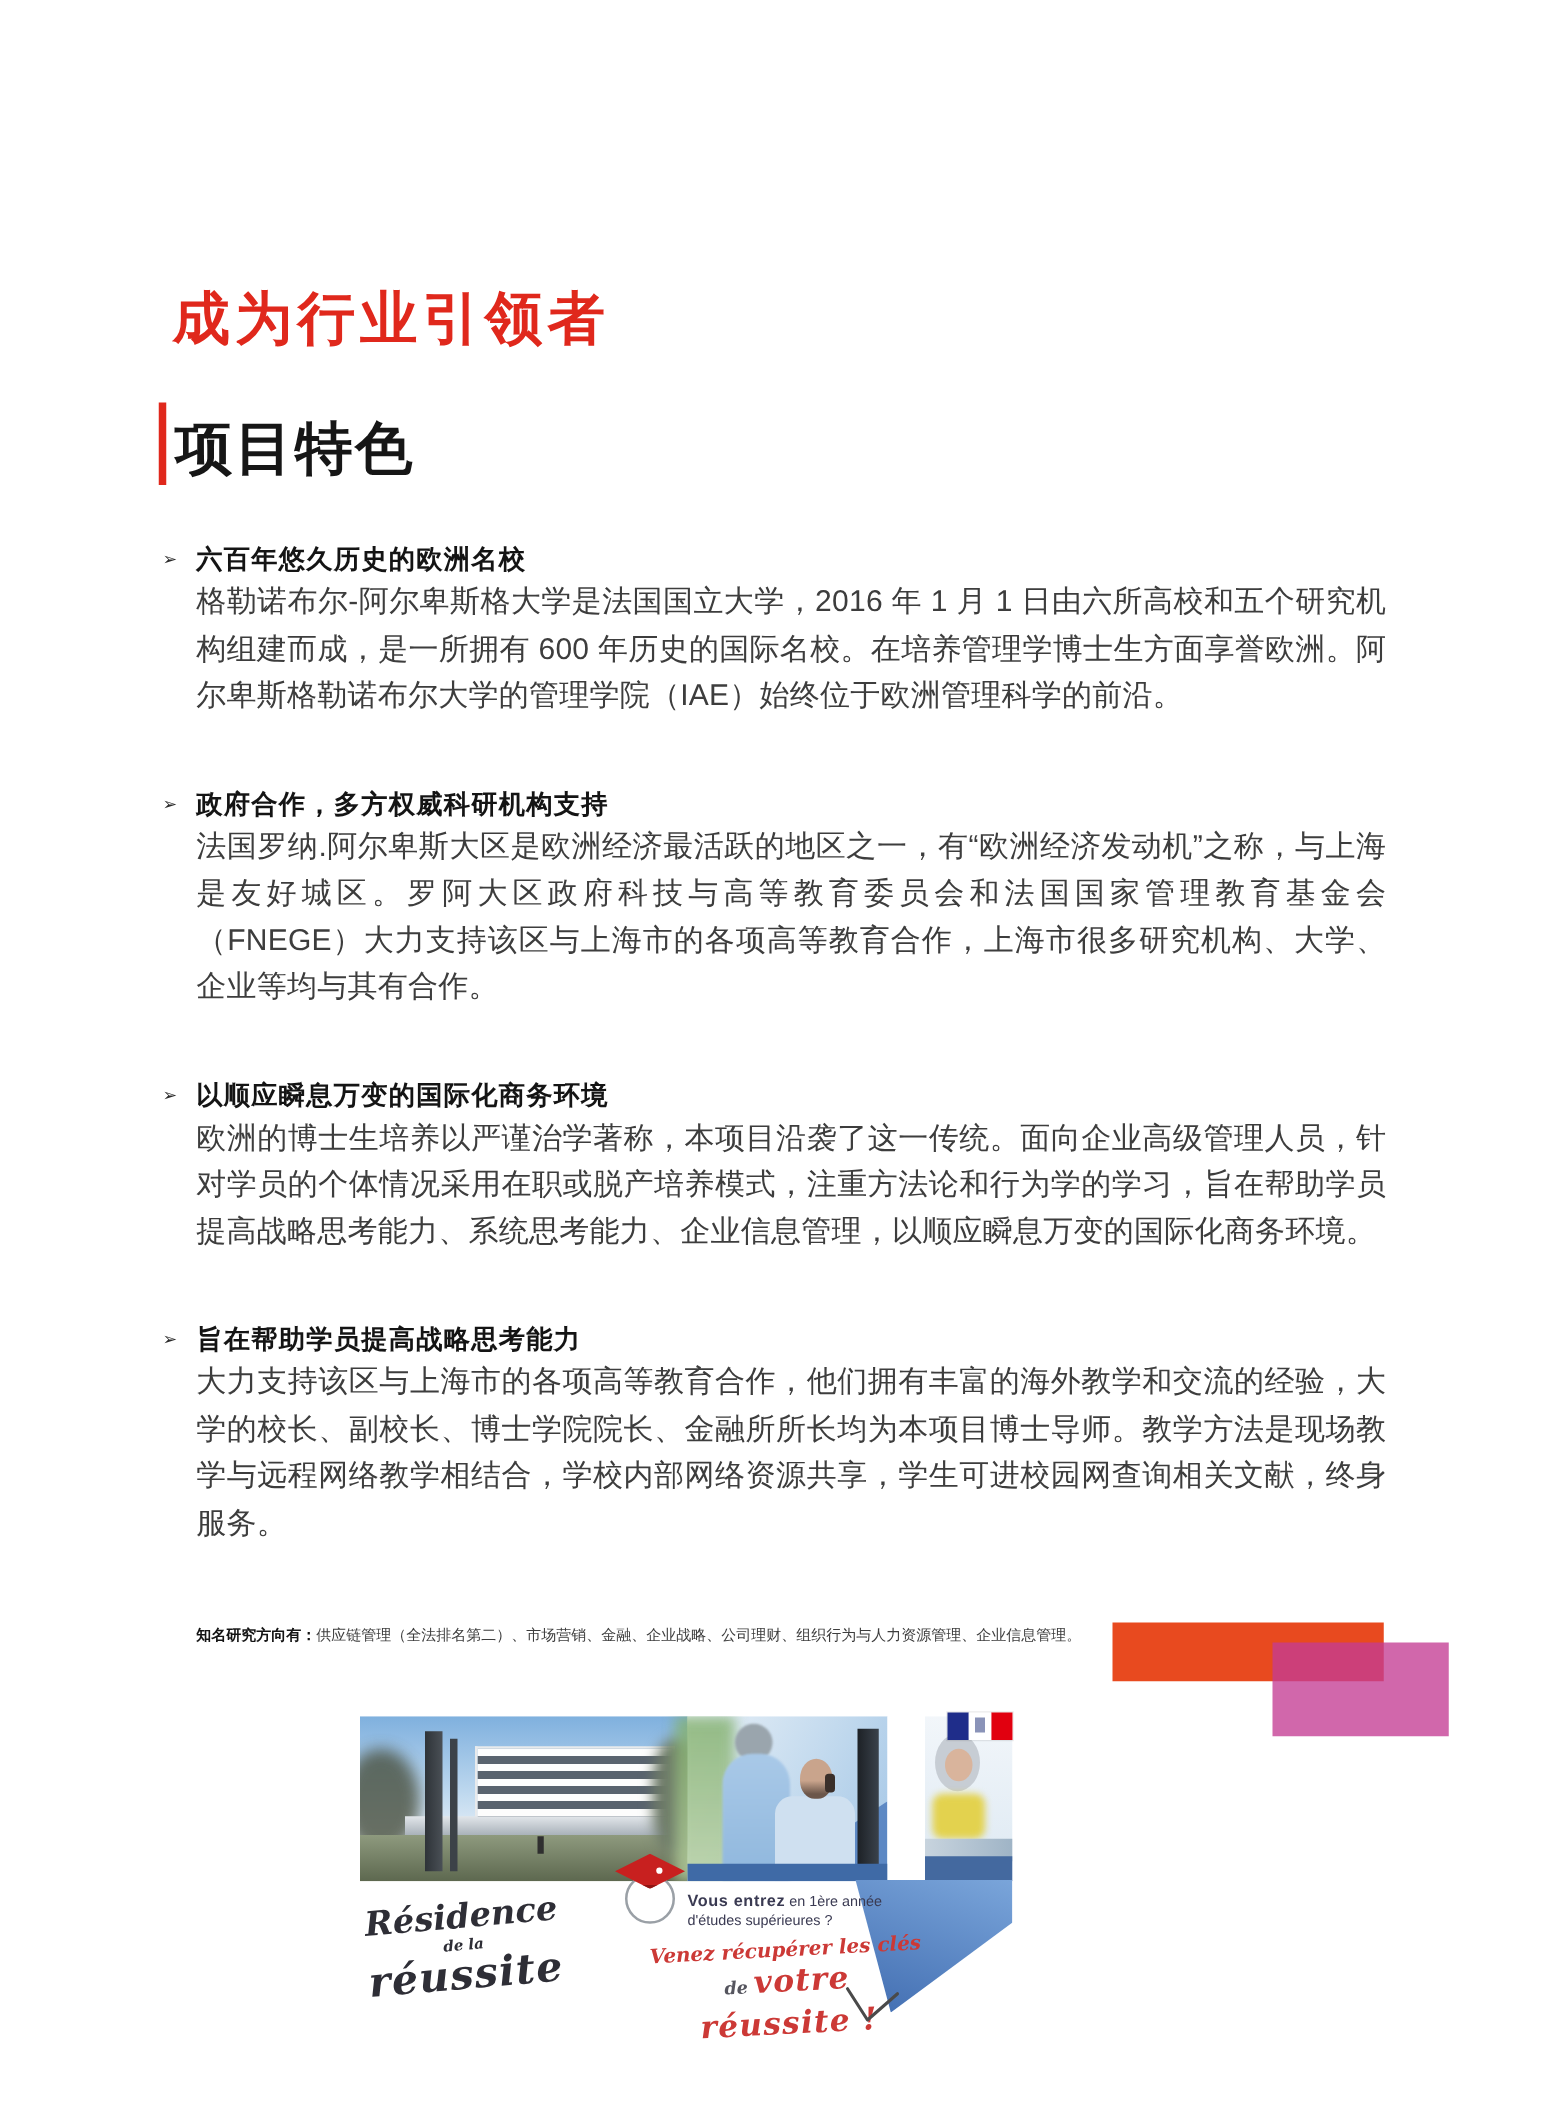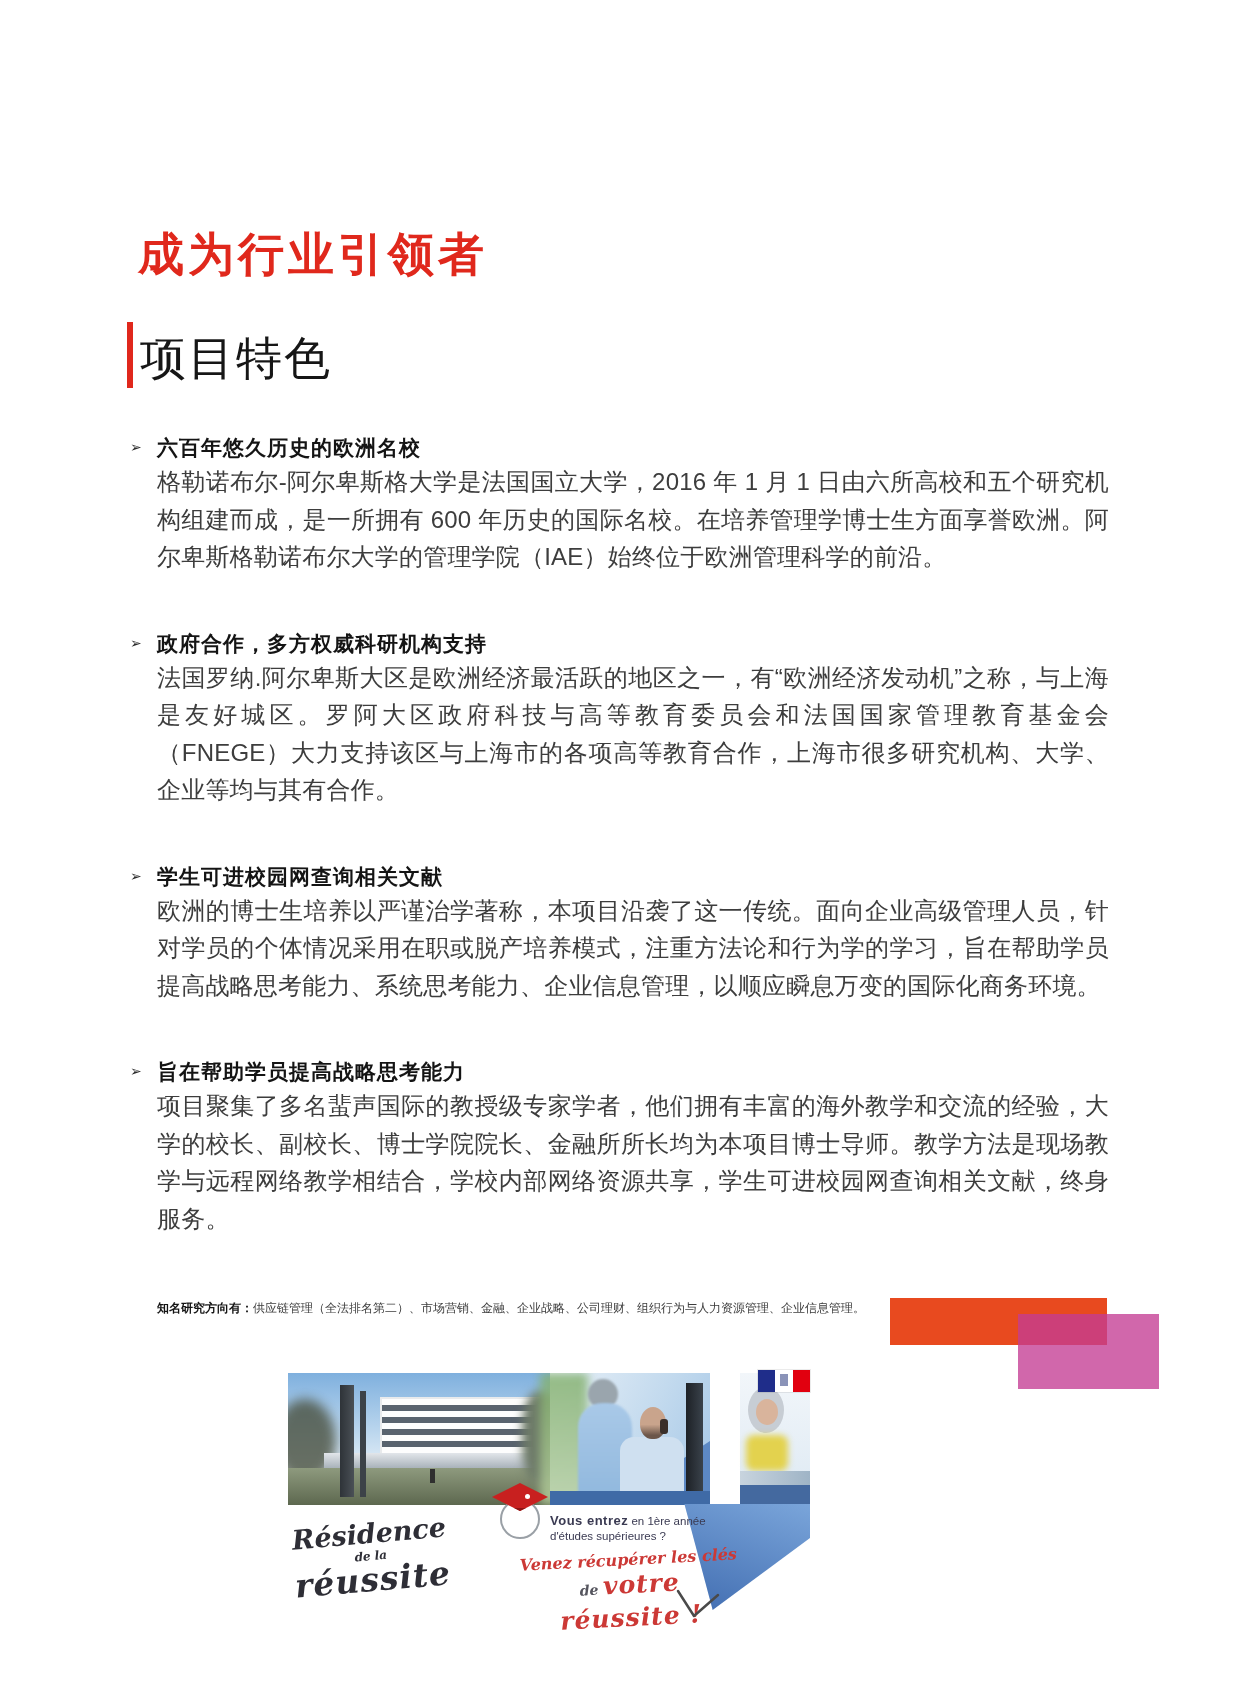--- a/index.html
+++ b/index.html
@@ -14,21 +14,21 @@
   
   .red-title{
     position:absolute;left:138px;top:228px;margin:0;
     font-size:46px;line-height:52px;font-weight:bold;
     color:#e0281c;letter-spacing:4px;
   }
   .section-head{position:absolute;left:127px;top:322px;}
   .red-bar{position:absolute;left:0;top:0;width:6px;height:66px;background:#e0281c;}
   .section-title{
     position:absolute;left:13px;top:8px;margin:0;white-space:nowrap;
-    font-size:46px;line-height:56px;font-weight:400;color:#161616;letter-spacing:2px;text-align:center;
+    font-size:46px;line-height:56px;font-weight:700;color:#161616;letter-spacing:2px;text-align:center;
   }
 
   
   .features{position:absolute;left:157px;top:433px;width:952px;}
   .feature{position:relative;margin:0 0 53px 0;}
   .feature-heading{
     position:relative;margin:0;font-size:21px;line-height:30px;
     font-weight:bold;color:#141414;letter-spacing:1px;
   }
   .marker{
@@ -146,30 +146,30 @@
 
     <div class="feature">
       <h3 class="feature-heading">
         <span class="marker">➢</span><span>政府合作，多方权威科研机构支持</span>
       </h3>
       <p class="feature-body">法国罗纳.阿尔卑斯大区是欧洲经济最活跃的地区之一，有“欧洲经济发动机”之称，与上海是友好城区。罗阿大区政府科技与高等教育委员会和法国国家管理教育基金会（FNEGE）大力支持该区与上海市的各项高等教育合作，上海市很多研究机构、大学、企业等均与其有合作。</p>
     </div>
 
     <div class="feature">
       <h3 class="feature-heading">
-        <span class="marker">➢</span><span>学生可进校园网查询相关文献</span>
+        <span class="marker">➢</span><span>以顺应瞬息万变的国际化商务环境</span>
       </h3>
       <p class="feature-body">欧洲的博士生培养以严谨治学著称，本项目沿袭了这一传统。面向企业高级管理人员，针对学员的个体情况采用在职或脱产培养模式，注重方法论和行为学的学习，旨在帮助学员提高战略思考能力、系统思考能力、企业信息管理，以顺应瞬息万变的国际化商务环境。</p>
     </div>
 
     <div class="feature">
       <h3 class="feature-heading">
         <span class="marker">➢</span><span>旨在帮助学员提高战略思考能力</span>
       </h3>
-      <p class="feature-body">项目聚集了多名蜚声国际的教授级专家学者，他们拥有丰富的海外教学和交流的经验，大学的校长、副校长、博士学院院长、金融所所长均为本项目博士导师。教学方法是现场教学与远程网络教学相结合，学校内部网络资源共享，学生可进校园网查询相关文献，终身服务。</p>
+      <p class="feature-body">大力支持该区与上海市的各项高等教育合作，他们拥有丰富的海外教学和交流的经验，大学的校长、副校长、博士学院院长、金融所所长均为本项目博士导师。教学方法是现场教学与远程网络教学相结合，学校内部网络资源共享，学生可进校园网查询相关文献，终身服务。</p>
     </div>
 
     <p class="research">
       <span class="lead">知名研究方向有：</span><span>供应链管理（全法排名第二）、市场营销、金融、企业战略、公司理财、组织行为与人力资源管理、企业信息管理。</span>
     </p>
 
   </div>
 
   <div class="rect-orange"></div>
   <div class="rect-pink"></div>

